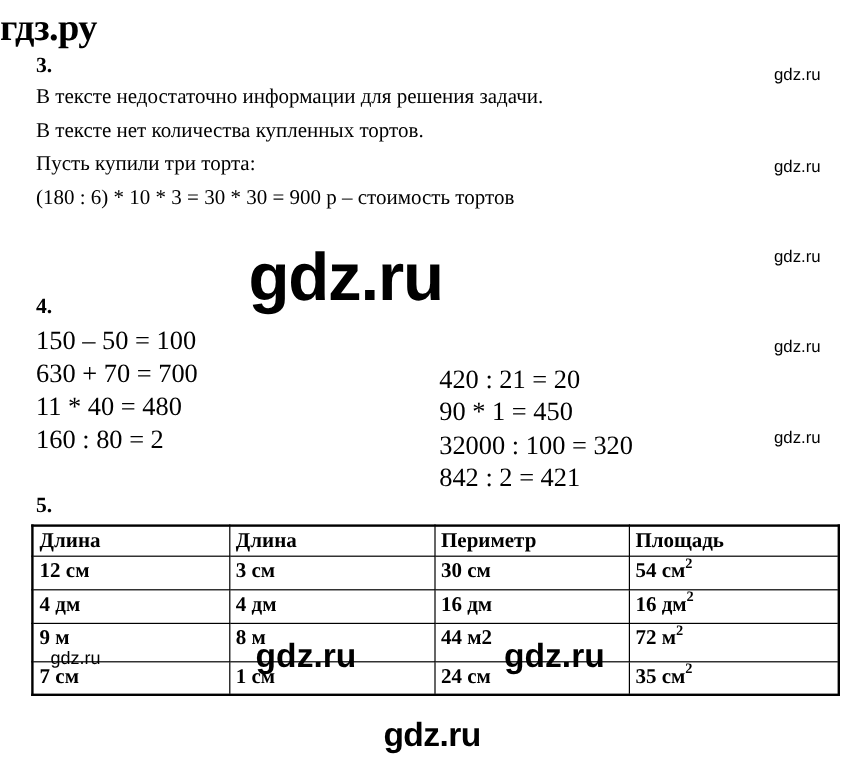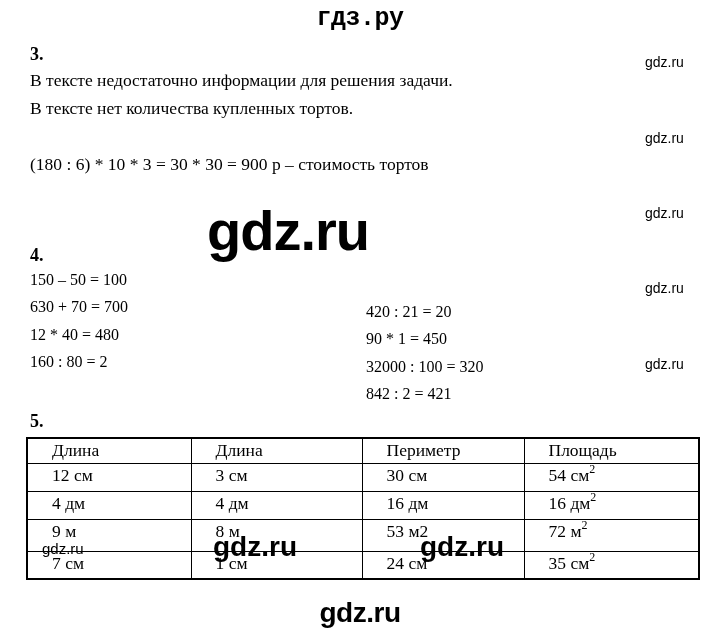--- a/index.html
+++ b/index.html
@@ -2,32 +2,32 @@
 <html><head>
 <meta charset="utf-8">
 <style>
   html,body { margin:0; padding:0; background:#fff; }
   .page {
     position:relative; width:720px; height:633px; background:#ffffff;
     font-family:"Liberation Serif", serif; color:#000; overflow:hidden;
   }
   .abs { position:absolute; white-space:nowrap; }
   .logo-top {
-    top:4px; left:0; width:100%; text-align:center;
-    font-family:Liberation Mono, monospace; font-weight:bold; font-size:25px;
+    top:4px; left:0; width:100%; text-align:left;
+    font-family:Liberation Serif, serif; font-weight:bold; font-size:32px;
     letter-spacing:-0.5px;
   }
   .logo-bottom {
     top:597px; left:0; width:100%; text-align:center;
     font-family:"Liberation Sans", sans-serif; font-weight:bold; font-size:28px;
     letter-spacing:-0.5px;
   }
   .task-num { font-weight:bold; font-size:18px; left:30px; }
   .body-line { font-size:17.5px; left:30px; }
-  .eq { font-size:16px; }
+  .eq { font-size:22px; }
   .eq-left { left:30px; }
   .eq-right { left:366px;margin-top:32px; }
   .wm-side {
     font-family:"Liberation Sans", sans-serif; font-size:14px; left:645px;
   }
   .wm-big {
     font-family:"Liberation Sans", sans-serif; font-weight:bold;
     font-size:56px; letter-spacing:-1px; left:207px; top:203px; line-height:1;
   }
   .wm-table-bold {
@@ -37,22 +37,22 @@
   .wm-table-small {
     font-family:"Liberation Sans", sans-serif; font-size:15px;
     left:42px; top:541px; line-height:1; z-index:5;
   }
   table.answers {
     position:absolute; left:26px; top:437px; width:672px;
     border-collapse:collapse; border:2px solid #000;
     font-size:17.5px; table-layout:fixed;
   }
   table.answers td, table.answers th {
-    border:1px solid #000; text-align:left; font-weight:normal;
-    padding:1px 7px 0 24px; vertical-align:top; overflow:hidden;
+    border:1px solid #000; text-align:left; font-weight:bold;
+    padding:1px 7px 0 5px; vertical-align:top; overflow:hidden;
   }
   col.c1{width:164px} col.c2{width:171px} col.c3{width:162px} col.c4{width:175px}
   tr.hrow  td { height:23px; }
   tr.r1 td { height:26px; }
   tr.r2 td { height:26px; }
   tr.r3 td { height:30px; }
   tr.r4 td { height:25px; }
   sup.u { font-size:12px; line-height:0; position:relative; top:-1px; }
 </style>
 </head>
@@ -64,28 +64,29 @@
 
   <div class="abs wm-side" style="top:54px">gdz.ru</div>
   <div class="abs wm-side" style="top:130px">gdz.ru</div>
   <div class="abs wm-side" style="top:205px">gdz.ru</div>
   <div class="abs wm-side" style="top:280px">gdz.ru</div>
   <div class="abs wm-side" style="top:356px">gdz.ru</div>
 
   <div class="abs task-num" style="top:44px">3.</div>
   <div class="abs body-line" style="top:98px">В тексте нет количества купленных тортов.</div>
   <div class="abs body-line" style="top:70px">В тексте недостаточно информации для решения задачи.</div>
+  <div class="abs body-line" style="top:126px">Пусть купили три торта:</div>
   <div class="abs body-line" style="top:154px">(180 : 6) * 10 * 3 = 30 * 30 = 900 р – стоимость тортов</div>
 
   <div class="abs wm-big">gdz.ru</div>
 
   <div class="abs task-num" style="top:245px">4.</div>
   <div class="abs eq eq-left" style="top:271px">150 – 50 = 100</div>
   <div class="abs eq eq-left" style="top:298px">630 + 70 = 700</div>
-  <div class="abs eq eq-left" style="top:326px">12 * 40 = 480</div>
+  <div class="abs eq eq-left" style="top:326px">11 * 40 = 480</div>
   <div class="abs eq eq-left" style="top:353px">160 : 80 = 2</div>
   <div class="abs eq eq-right" style="top:271px">420 : 21 = 20</div>
   <div class="abs eq eq-right" style="top:298px">90 * 1 = 450</div>
   <div class="abs eq eq-right" style="top:326px">32000 : 100 = 320</div>
   <div class="abs eq eq-right" style="top:353px">842 : 2 = 421</div>
 
   <div class="abs task-num" style="top:411px">5.</div>
 
   <table class="answers">
     <colgroup>
@@ -109,21 +110,21 @@
     </tr>
     <tr class="r2">
       <td><span>4 дм</span><sup class="u"></sup></td>
       <td><span>4 дм</span><sup class="u"></sup></td>
       <td><span>16 дм</span><sup class="u"></sup></td>
       <td><span>16 дм</span><sup class="u">2</sup></td>
     </tr>
     <tr class="r3">
       <td><span>9 м</span><sup class="u"></sup></td>
       <td><span>8 м</span><sup class="u"></sup></td>
-      <td><span>53 м2</span><sup class="u"></sup></td>
+      <td><span>44 м2</span><sup class="u"></sup></td>
       <td><span>72 м</span><sup class="u">2</sup></td>
     </tr>
     <tr class="r4">
       <td><span>7 см</span><sup class="u"></sup></td>
       <td><span>1 см</span><sup class="u"></sup></td>
       <td><span>24 см</span><sup class="u"></sup></td>
       <td><span>35 см</span><sup class="u">2</sup></td>
     </tr>
   </tbody>
     </table>

